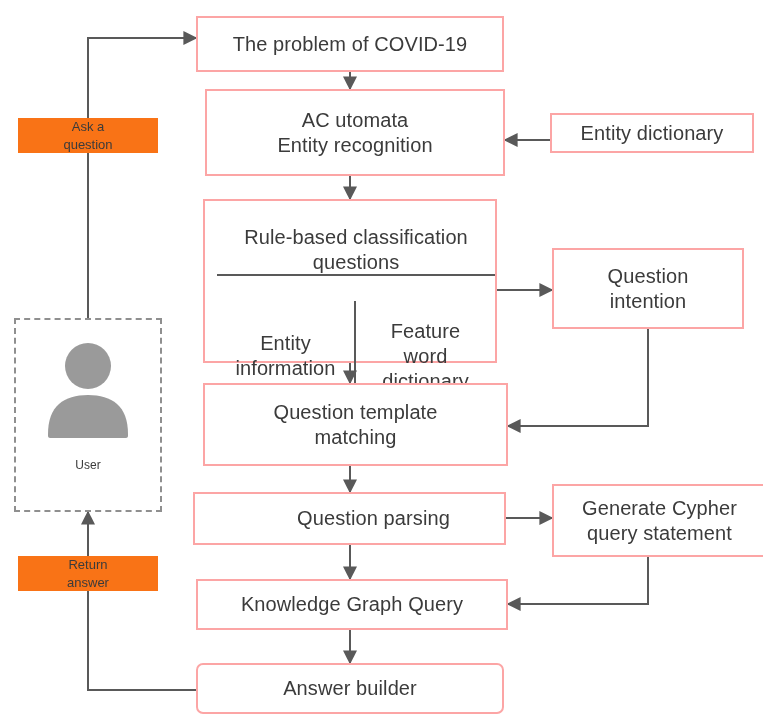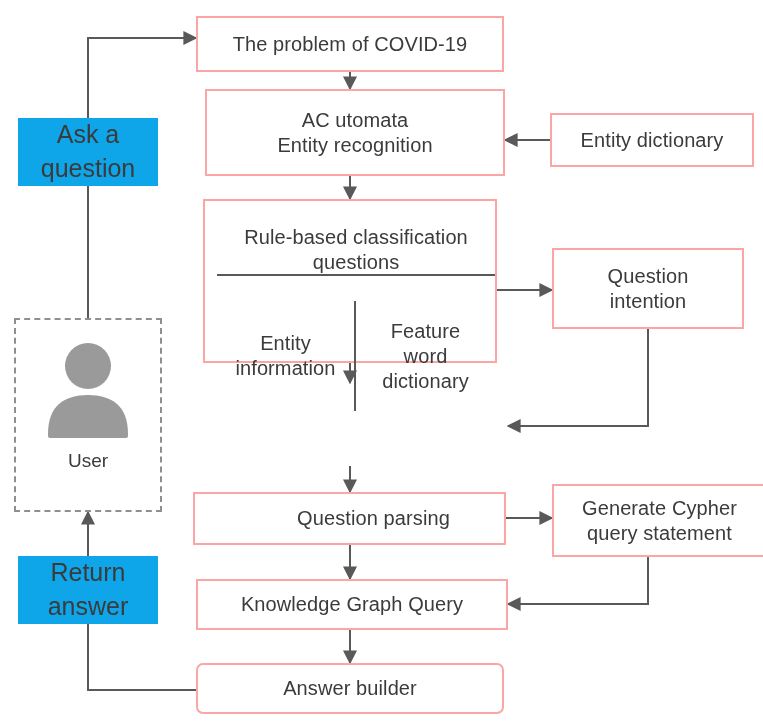--- a/index.html
+++ b/index.html
@@ -83,32 +83,32 @@
     align-items: center;
     justify-content: flex-start;
     padding-top: 18px;
   }
   .user-icon {
     width: 104px;
     height: 104px;
     display: block;
   }
   .user-label {
-    margin-top: 8px;
-    font-size: 19px;
+    margin-top: 16px;
+    font-size: 12px;
     color: #3b3b3b;
   }
   .edge-label {
     position: absolute;
     color: #3b3b3b;
-    font-size: 25px;
+    font-size: 13px;
     line-height: 1.35;
     text-align: center;
     white-space: pre-line;
-    background: #0ea5e9;
+    background: #f97316;
   }
 </style>
 </head>
 <body>
 
 <div id="canvas">
 
   <svg id="wires" viewBox="0 0 763 728">
     <defs>
       <marker id="arrow" viewBox="0 0 10 10" refX="9" refY="5" markerWidth="7" markerHeight="7" orient="auto-start-reverse">
@@ -147,21 +147,21 @@
 
   <div class="node" style="left:196px; top:16px; width:308px; height:56px;">
     <span>The problem of COVID-19</span>
   </div>
 
   <div class="node" style="left:205px; top:89px; width:300px; height:87px;">
     <span>AC utomata
 Entity recognition</span>
   </div>
 
-  <div class="node" style="left:550px; top:113px; width:204px; height:54px;">
+  <div class="node" style="left:550px; top:113px; width:204px; height:40px;">
     <span>Entity dictionary</span>
   </div>
 
   <div class="node split" style="left:203px; top:199px; width:294px; height:164px;padding-left:12px;">
     <div class="split-top">
       <span>Rule-based classification
 questions</span>
     </div>
     <div class="split-bottom">
       <div class="split-cell left">
@@ -174,20 +174,24 @@
 dictionary</span>
       </div>
     </div>
   </div>
 
   <div class="node" style="left:552px; top:248px; width:192px; height:81px;">
     <span>Question
 intention</span>
   </div>
 
+  <div class="node" style="left:203px; top:383px; width:305px; height:83px;">
+    <span>Question template
+matching</span>
+  </div>
 
   <div class="node" style="left:193px; top:492px; width:313px; height:53px;padding-left:48px;">
     <span>Question parsing</span>
   </div>
 
   <div class="node" style="left:552px; top:484px; width:215px; height:73px;">
     <span>Generate Cypher
 query statement</span>
   </div>
 

